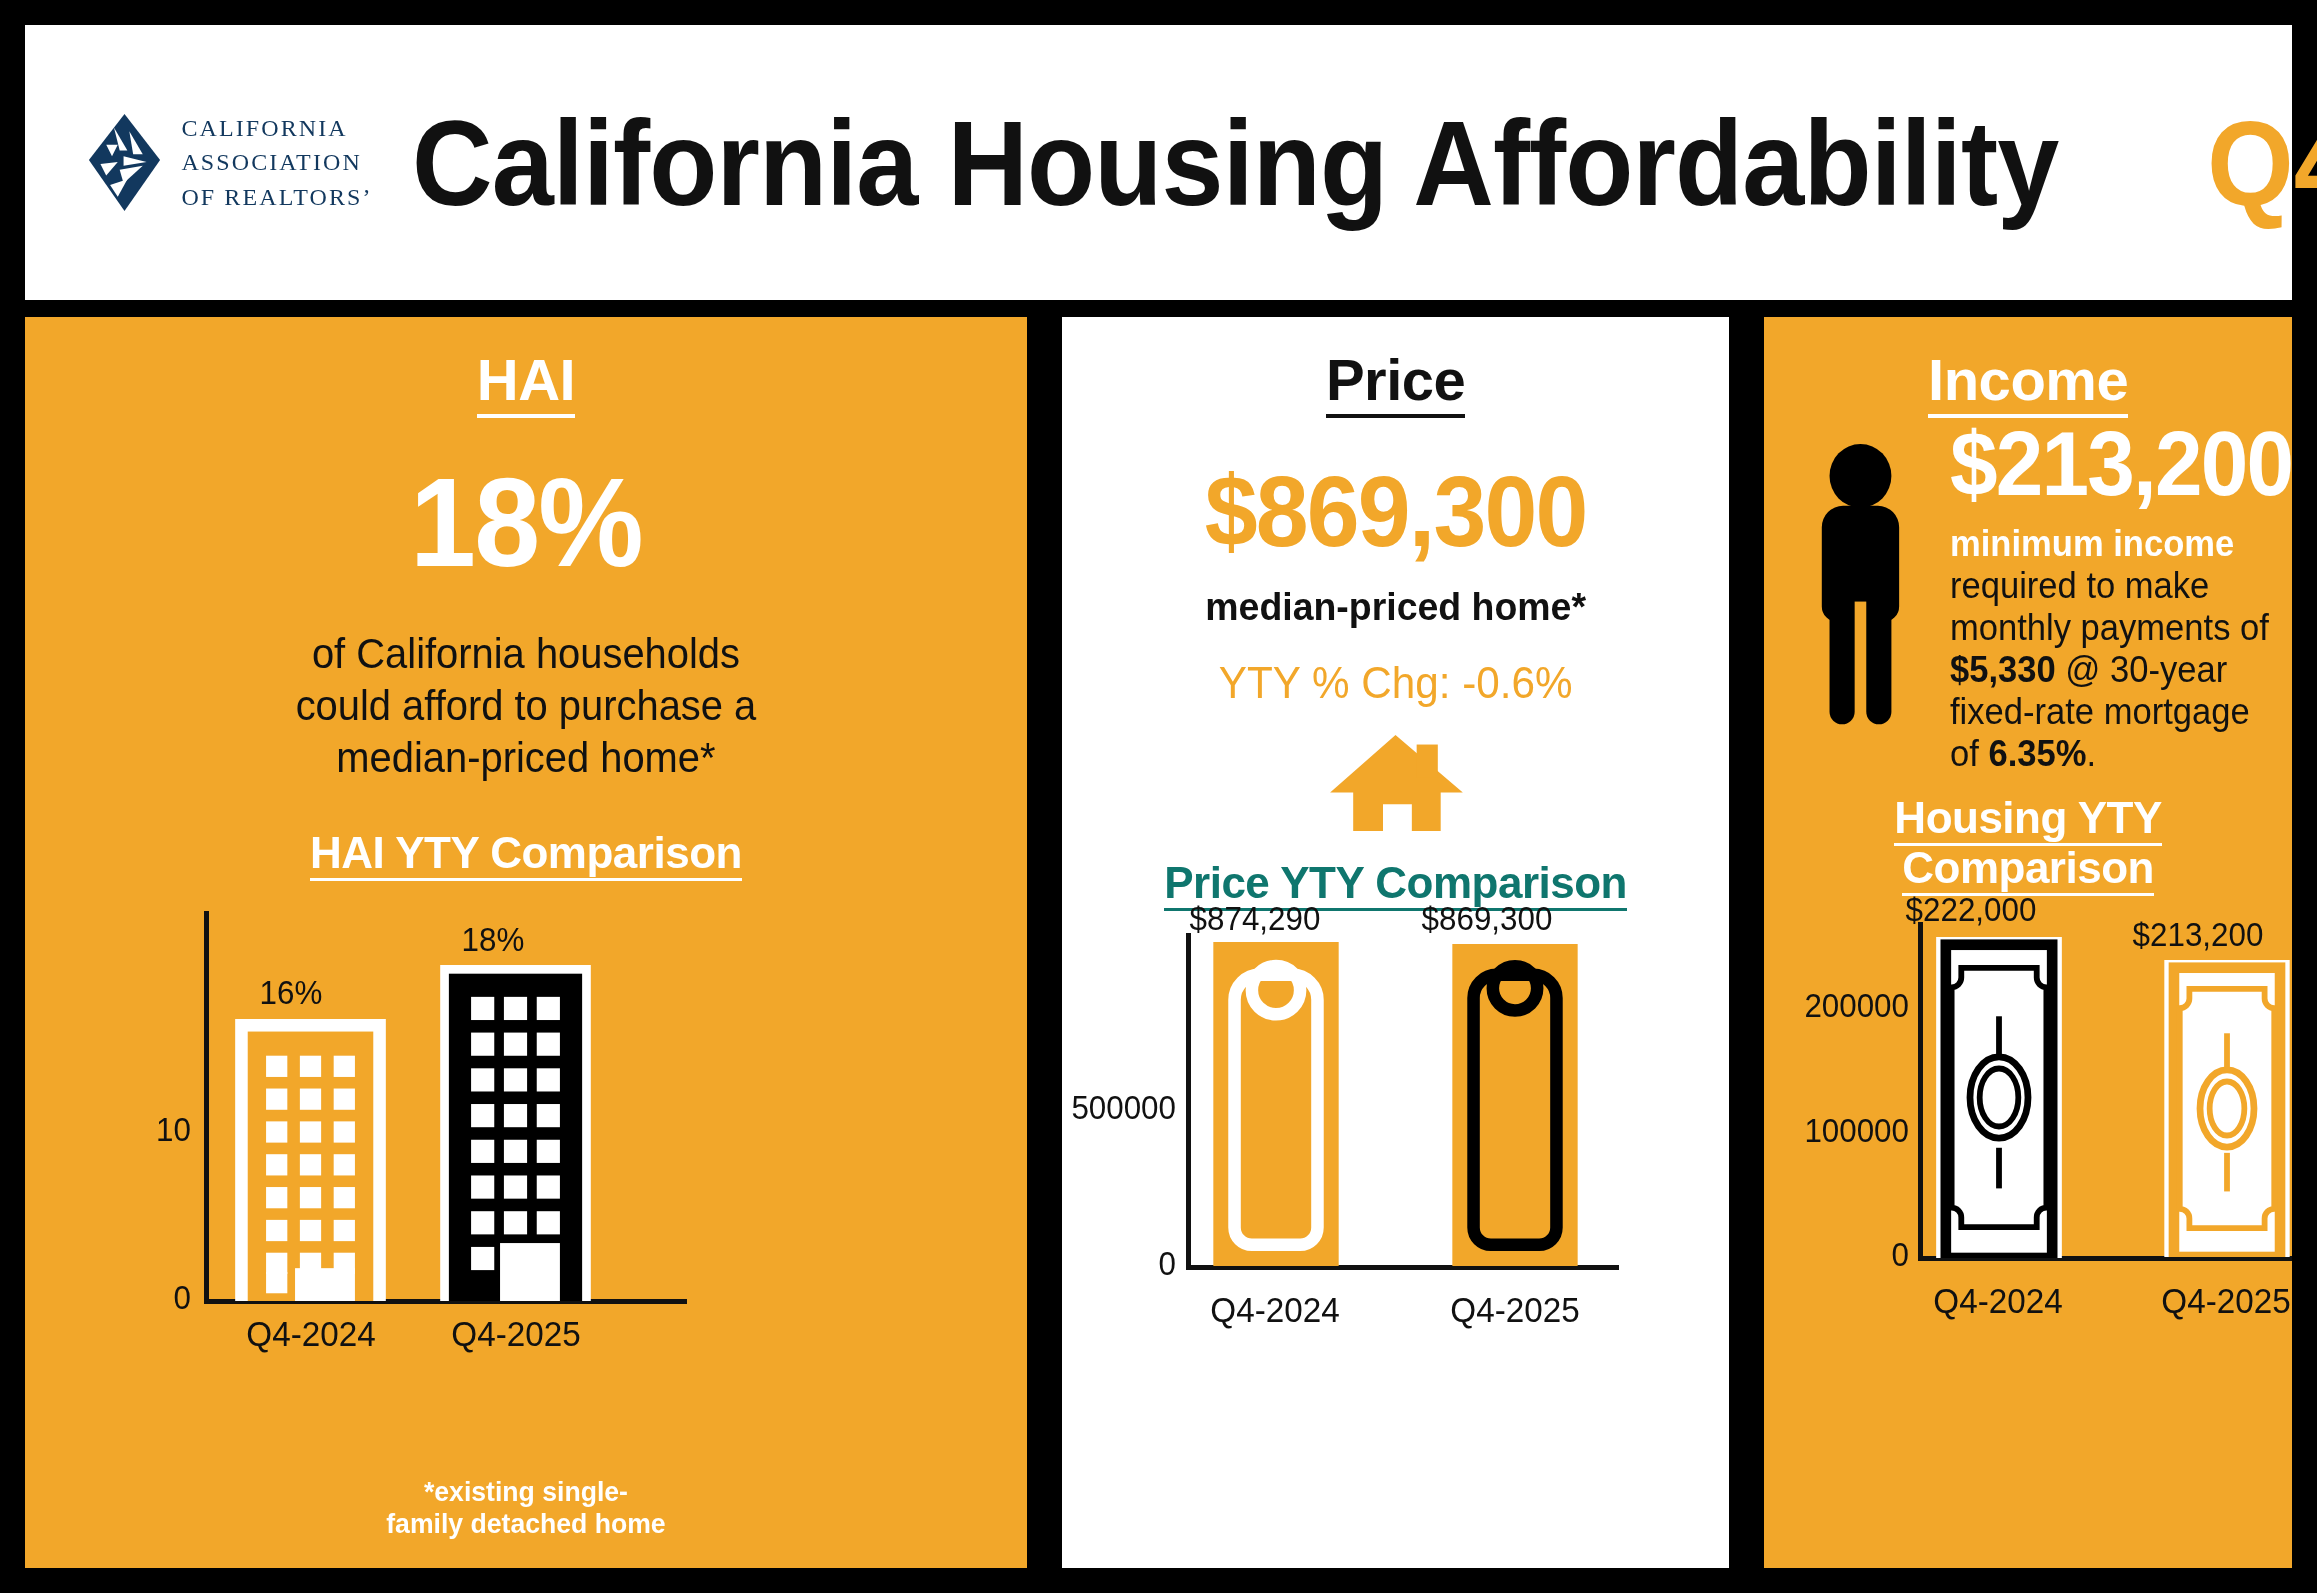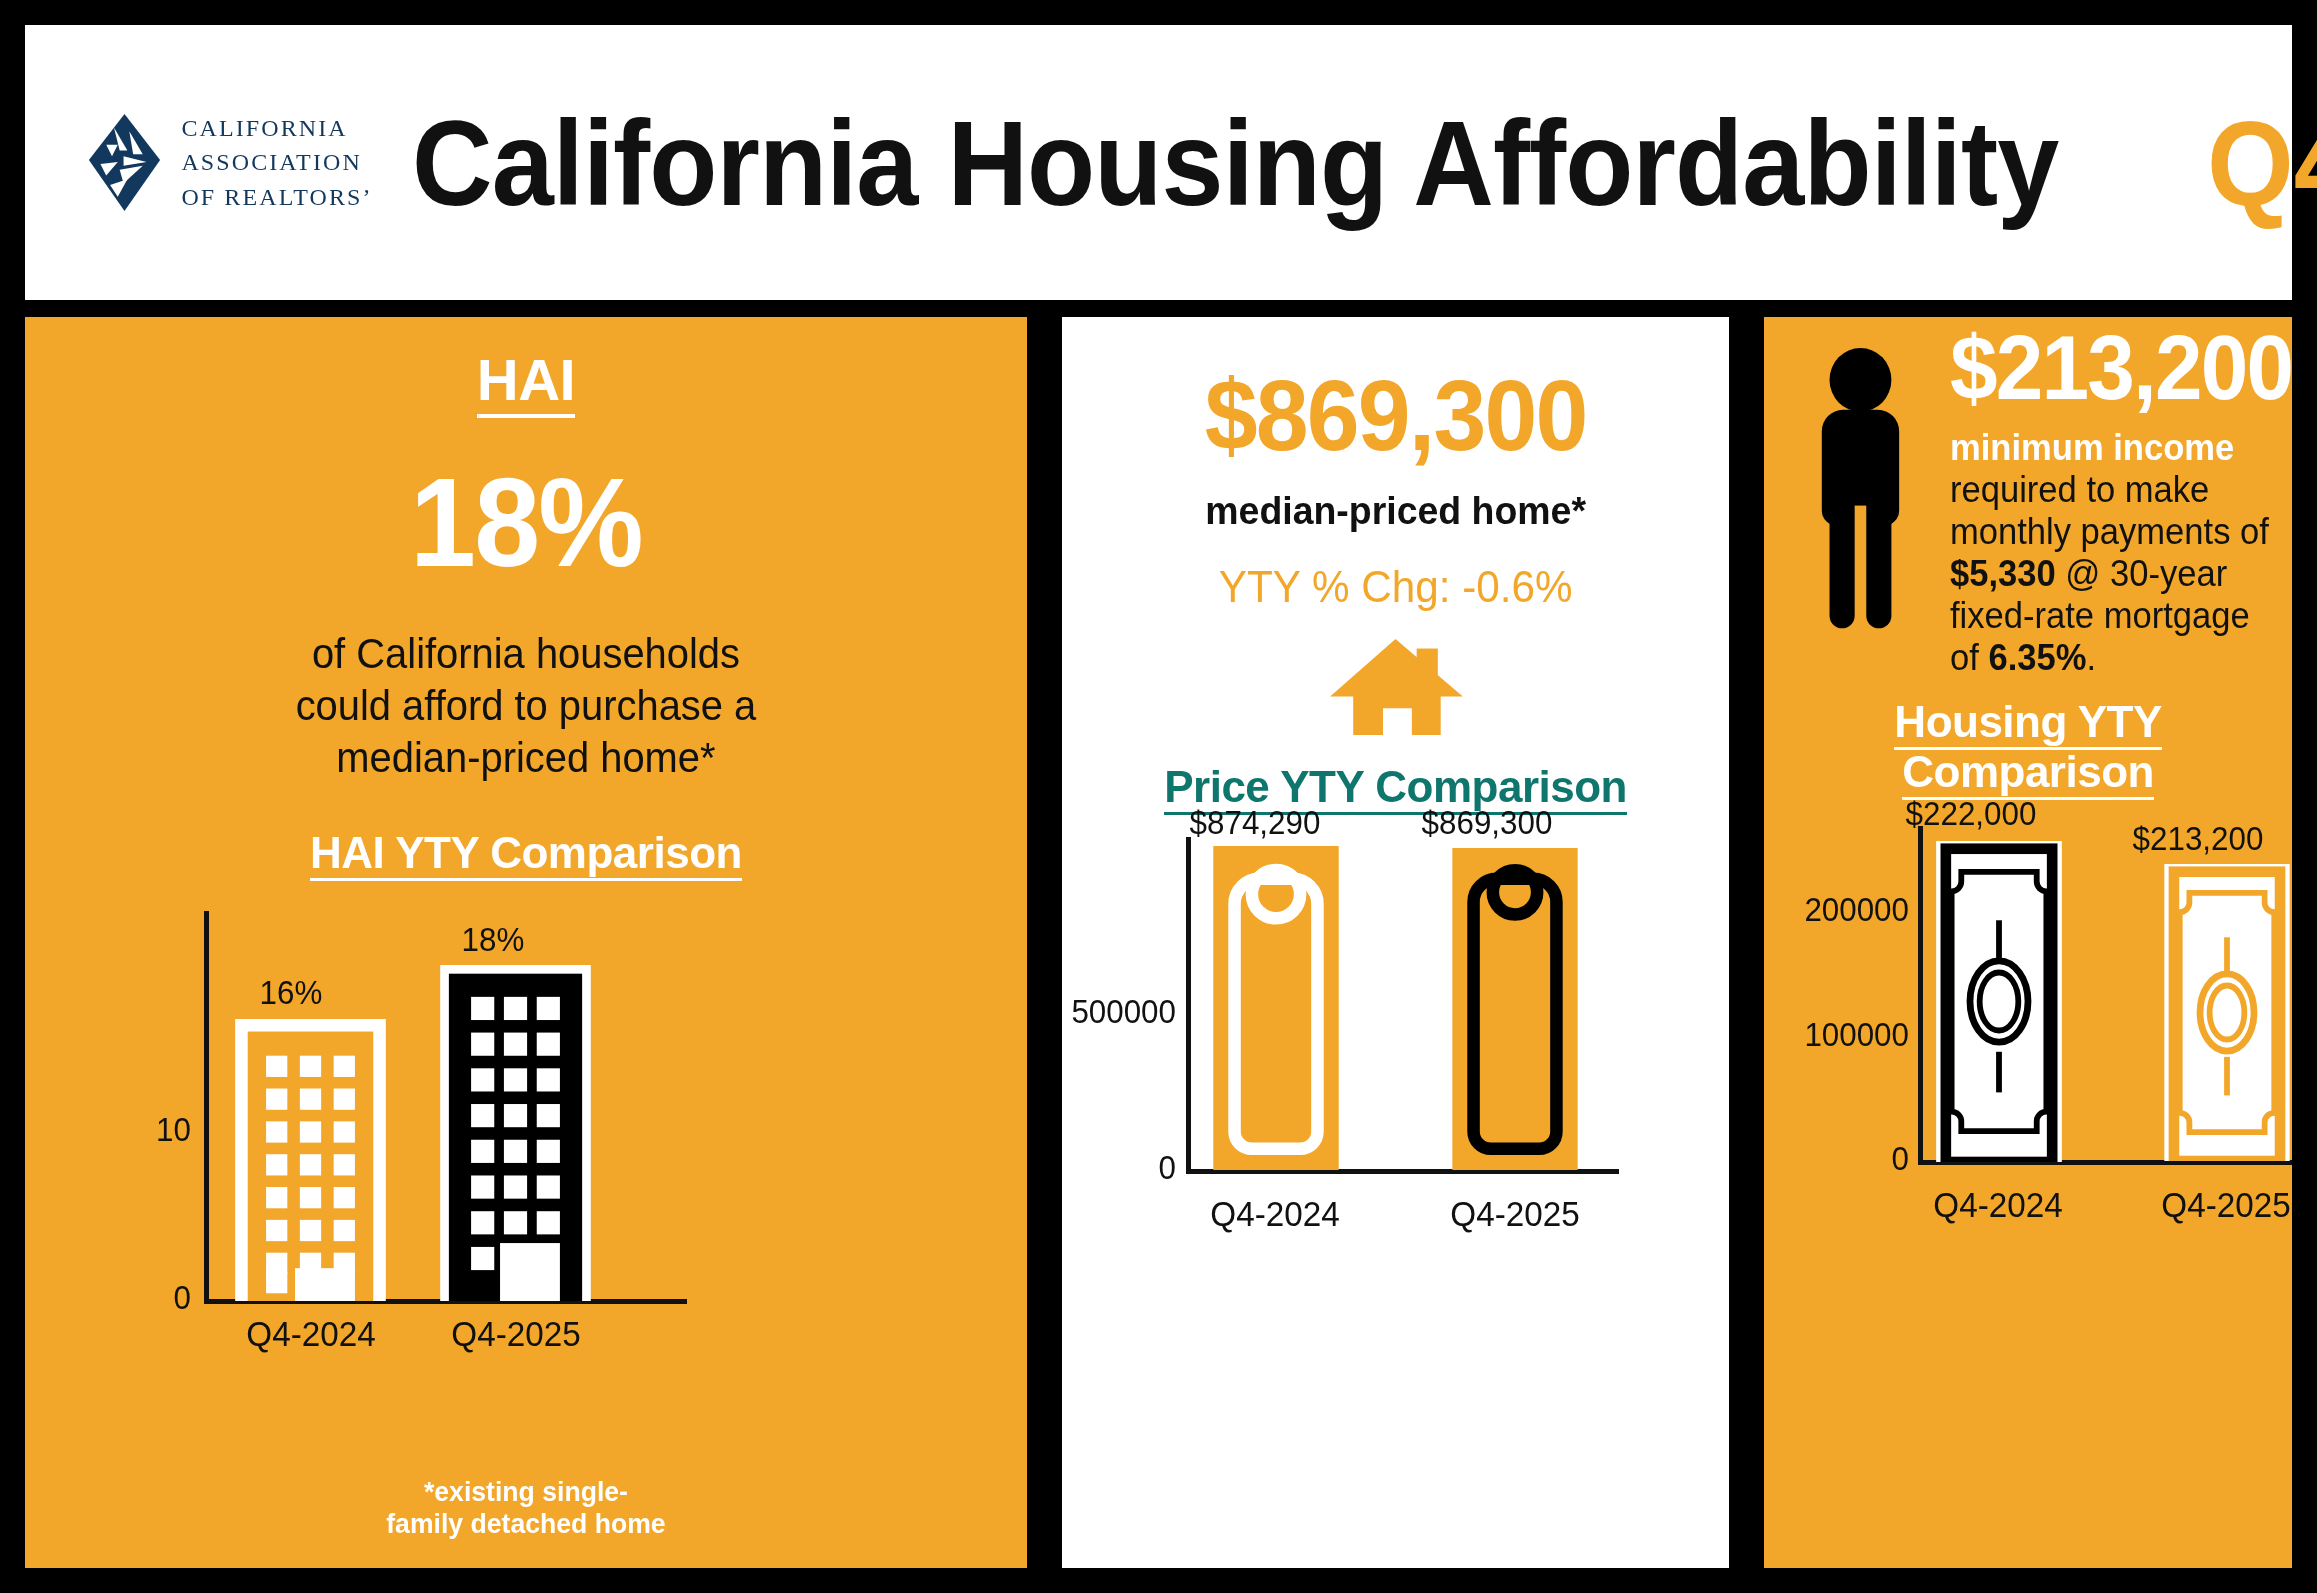--- a/index.html
+++ b/index.html
@@ -314,20 +314,23 @@
         <div class="cat-label" style="left:375px;top:413px;width:232px;">Q4-2025</div>
       </div>
 
       <div class="hai-foot">
         <div>*existing single-</div>
         <div>family detached home</div>
       </div>
     </div>
 
     <div class="panel panel-price">
+      <div class="panel-head head-black">
+        <span>Price</span>
+      </div>
       <div class="price-big">$869,300</div>
       <div class="price-sub">median-priced home*</div>
       <div class="price-chg">YTY % Chg: -0.6%</div>
 
       <svg class="house-icon" width="137" height="100" viewBox="0 0 142 104">
         <path d="M71 2 L141 62 L118 62 L118 102 L88 102 L88 74 L58 74 L58 102 L27 102 L27 62 L3 62 Z" fill="#F2A72A"></path>
         <rect x="93" y="12" width="22" height="34" fill="#F2A72A"></rect>
       </svg>
 
       <div class="chart-title ct-black" style="margin-top:25px;">
@@ -354,20 +357,23 @@
           <path d="M22 56 a24 24 0 0 1 24 -24 h38 a24 24 0 0 1 24 24 v238 a18 18 0 0 1 -18 18 h-50 a18 18 0 0 1 -18 -18 Z" fill="none" stroke="#000000" stroke-width="13"></path>
           <circle cx="65" cy="46" r="23" fill="none" stroke="#000000" stroke-width="13"></circle>
         </svg>
 
         <div class="cat-label" style="left:78px;top:369px;width:270px;">Q4-2024</div>
         <div class="cat-label" style="left:318px;top:369px;width:270px;">Q4-2025</div>
       </div>
     </div>
 
     <div class="panel panel-income">
+      <div class="panel-head head-white">
+        <span>Income</span>
+      </div>
 
       <div class="income-row">
         <svg class="person-icon" width="124" height="290" viewBox="0 0 128 300">
           <ellipse cx="50" cy="33" rx="32" ry="33" fill="#000000"></ellipse>
           <path d="M10 86 a22 22 0 0 1 22 -22 h36 a22 22 0 0 1 22 22 v82 a16 16 0 0 1 -32 0 v-40 h-16 v40 a16 16 0 0 1 -32 0 Z" fill="#000000"></path>
           <rect x="18" y="150" width="26" height="140" rx="13" fill="#000000"></rect>
           <rect x="56" y="150" width="26" height="140" rx="13" fill="#000000"></rect>
           <rect x="22" y="88" width="56" height="75" fill="#000000"></rect>
         </svg>
         <div class="income-text">

